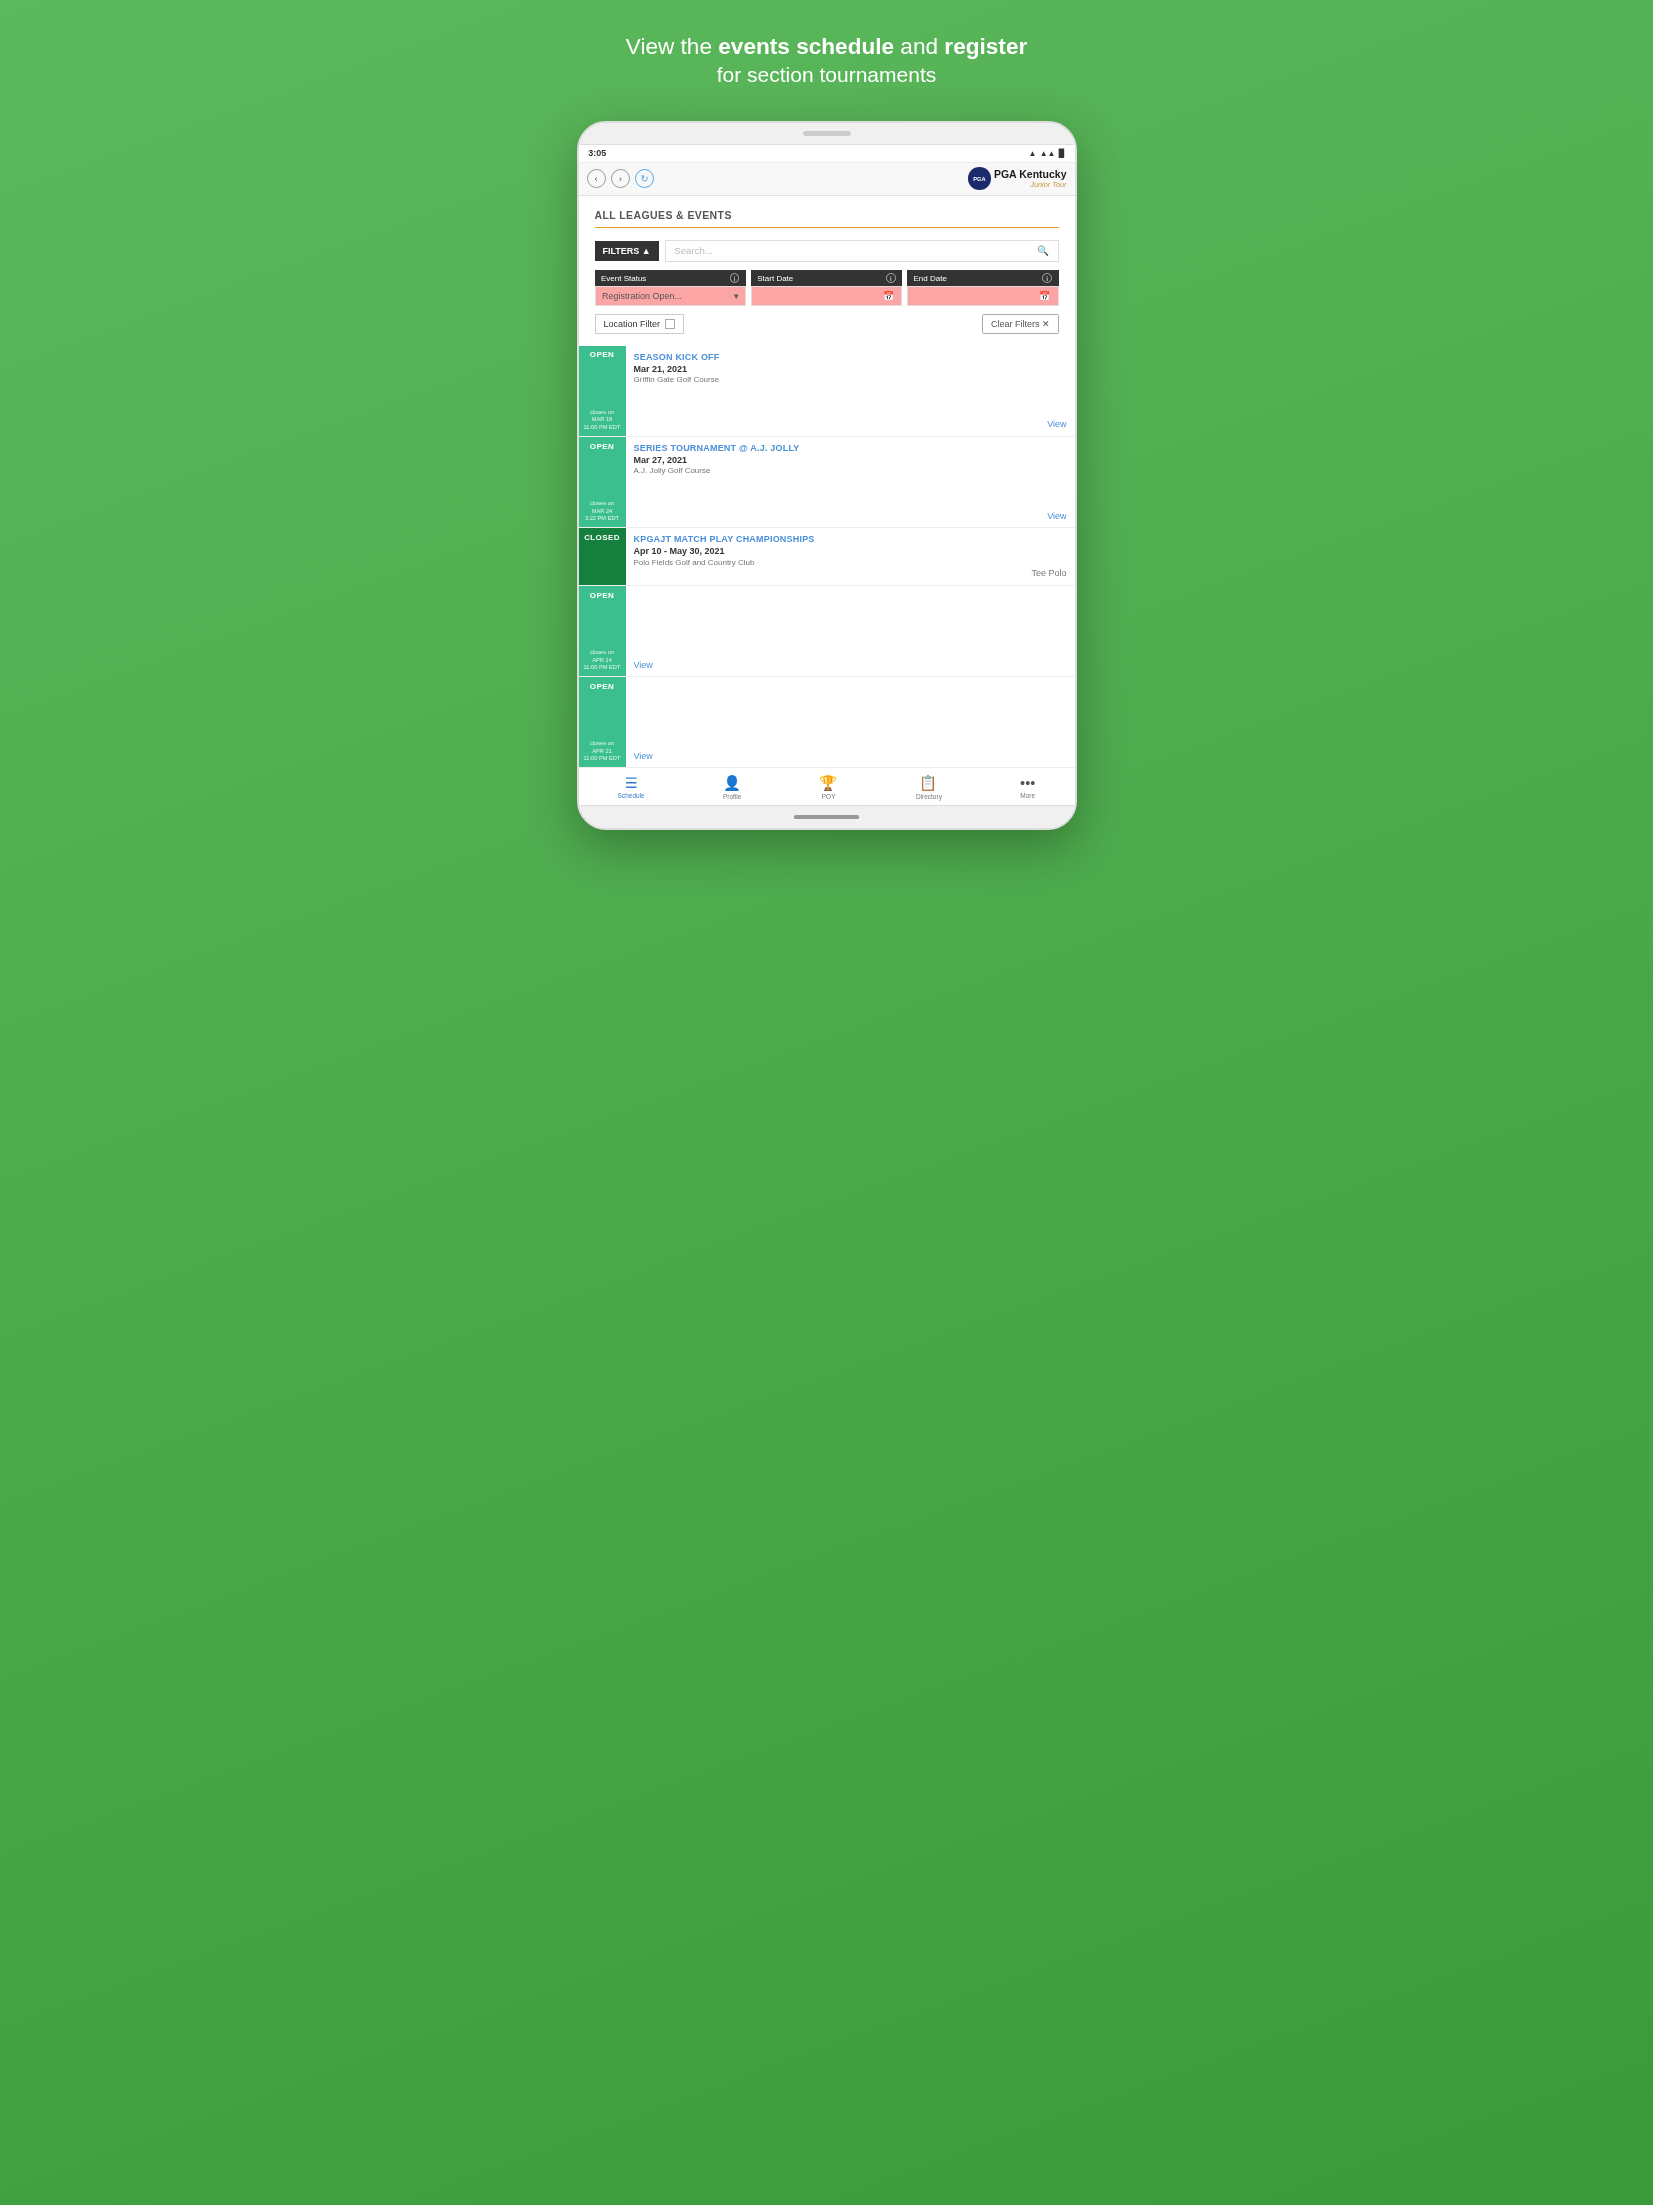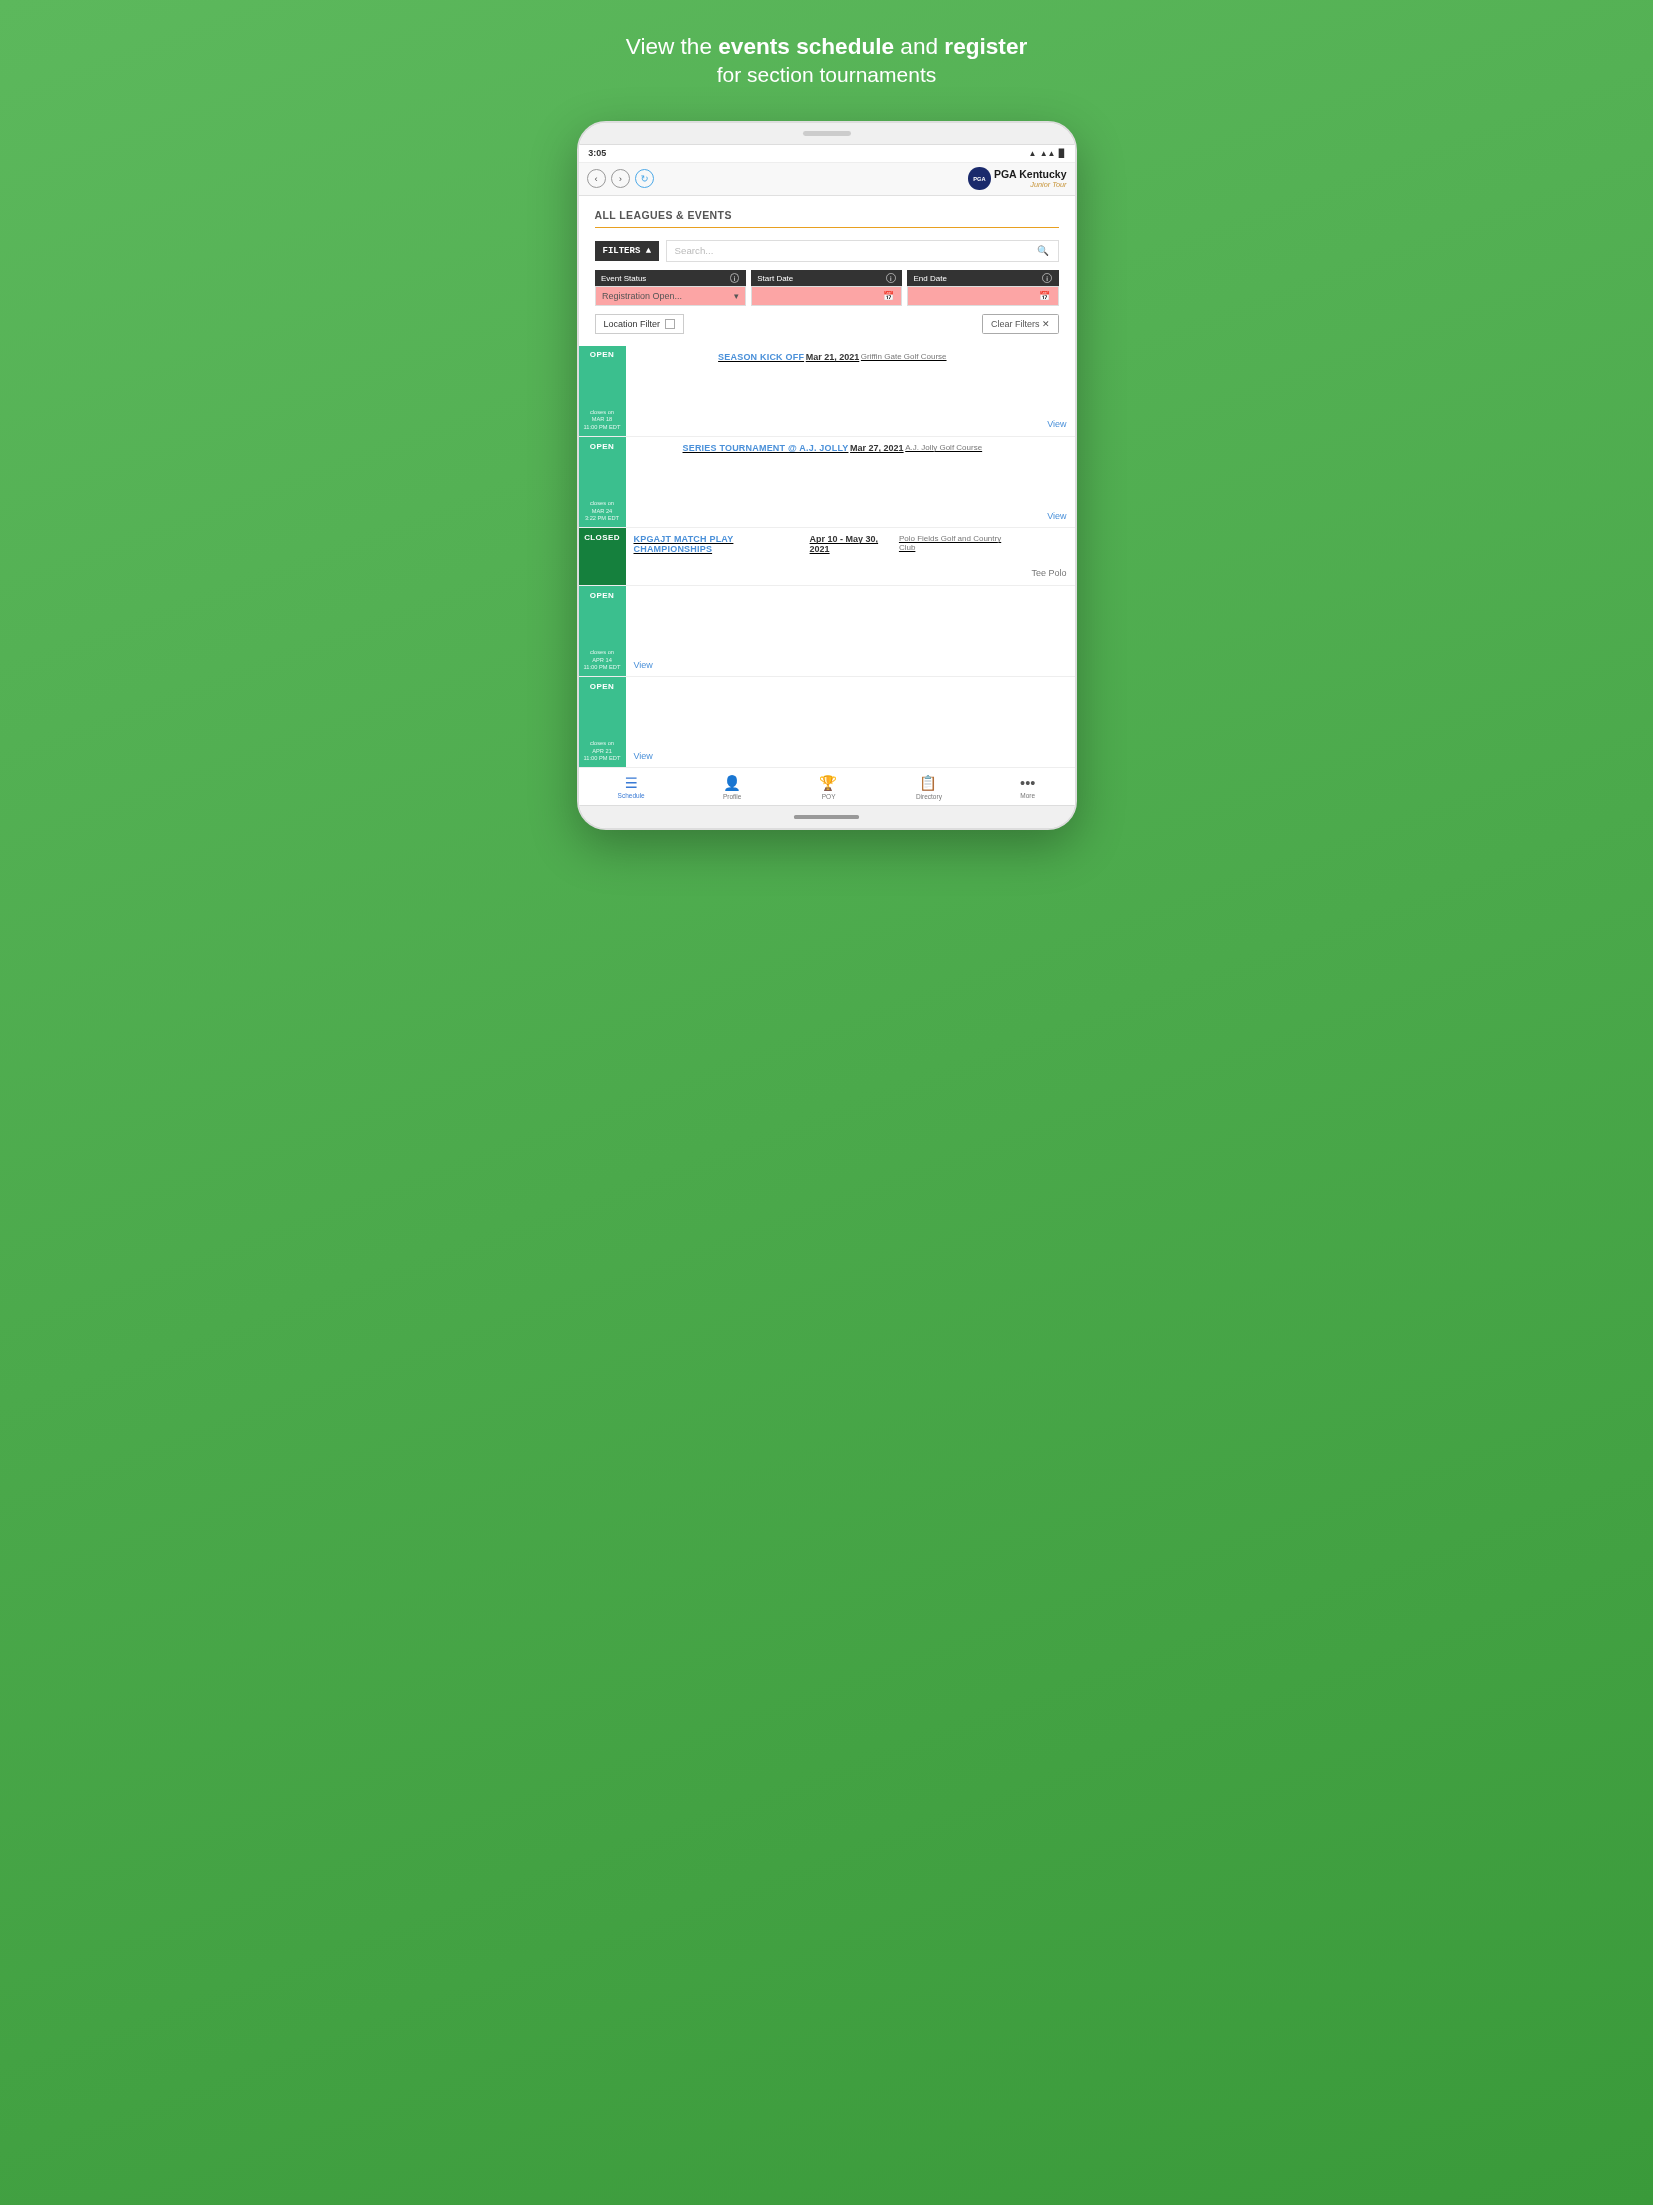--- a/index.html
+++ b/index.html
@@ -172,21 +172,20 @@
       background: #333;
       color: white;
       border: none;
       padding: 4.8px 8px;
       font-size: 9px;
       font-weight: 600;
       cursor: pointer;
       display: flex;
       align-items: center;
       gap: 3.2px;
-      font-family: Liberation Mono, monospace;
     }
     .search-box {
       flex: 1;
       border: 0.8px solid #ddd;
       padding: 4.8px 8px;
       font-size: 9.7px;
       color: #999;
       display: flex;
       align-items: center;
       justify-content: space-between;
@@ -300,24 +299,23 @@
       color: rgba(255,255,255,0.85);
       font-size: 5.7px;
       text-align: center;
       margin-top: 1.6px;
       line-height: 1.3;
     }
     .event-info {
       flex: 1;
       padding: 6.5px 8px;
       display: flex;
-      flex-direction: row;
-      justify-content: center;
+      flex-direction: column;
+      justify-content: flex-start;
       gap: 1.6px;
-      text-decoration: underline;
     }
     .event-name {
       font-size: 9px;
       font-weight: 700;
       color: #4a90d9;
       text-transform: uppercase;
       letter-spacing: 0.2px;
     }
     .event-date {
       font-size: 9px;

